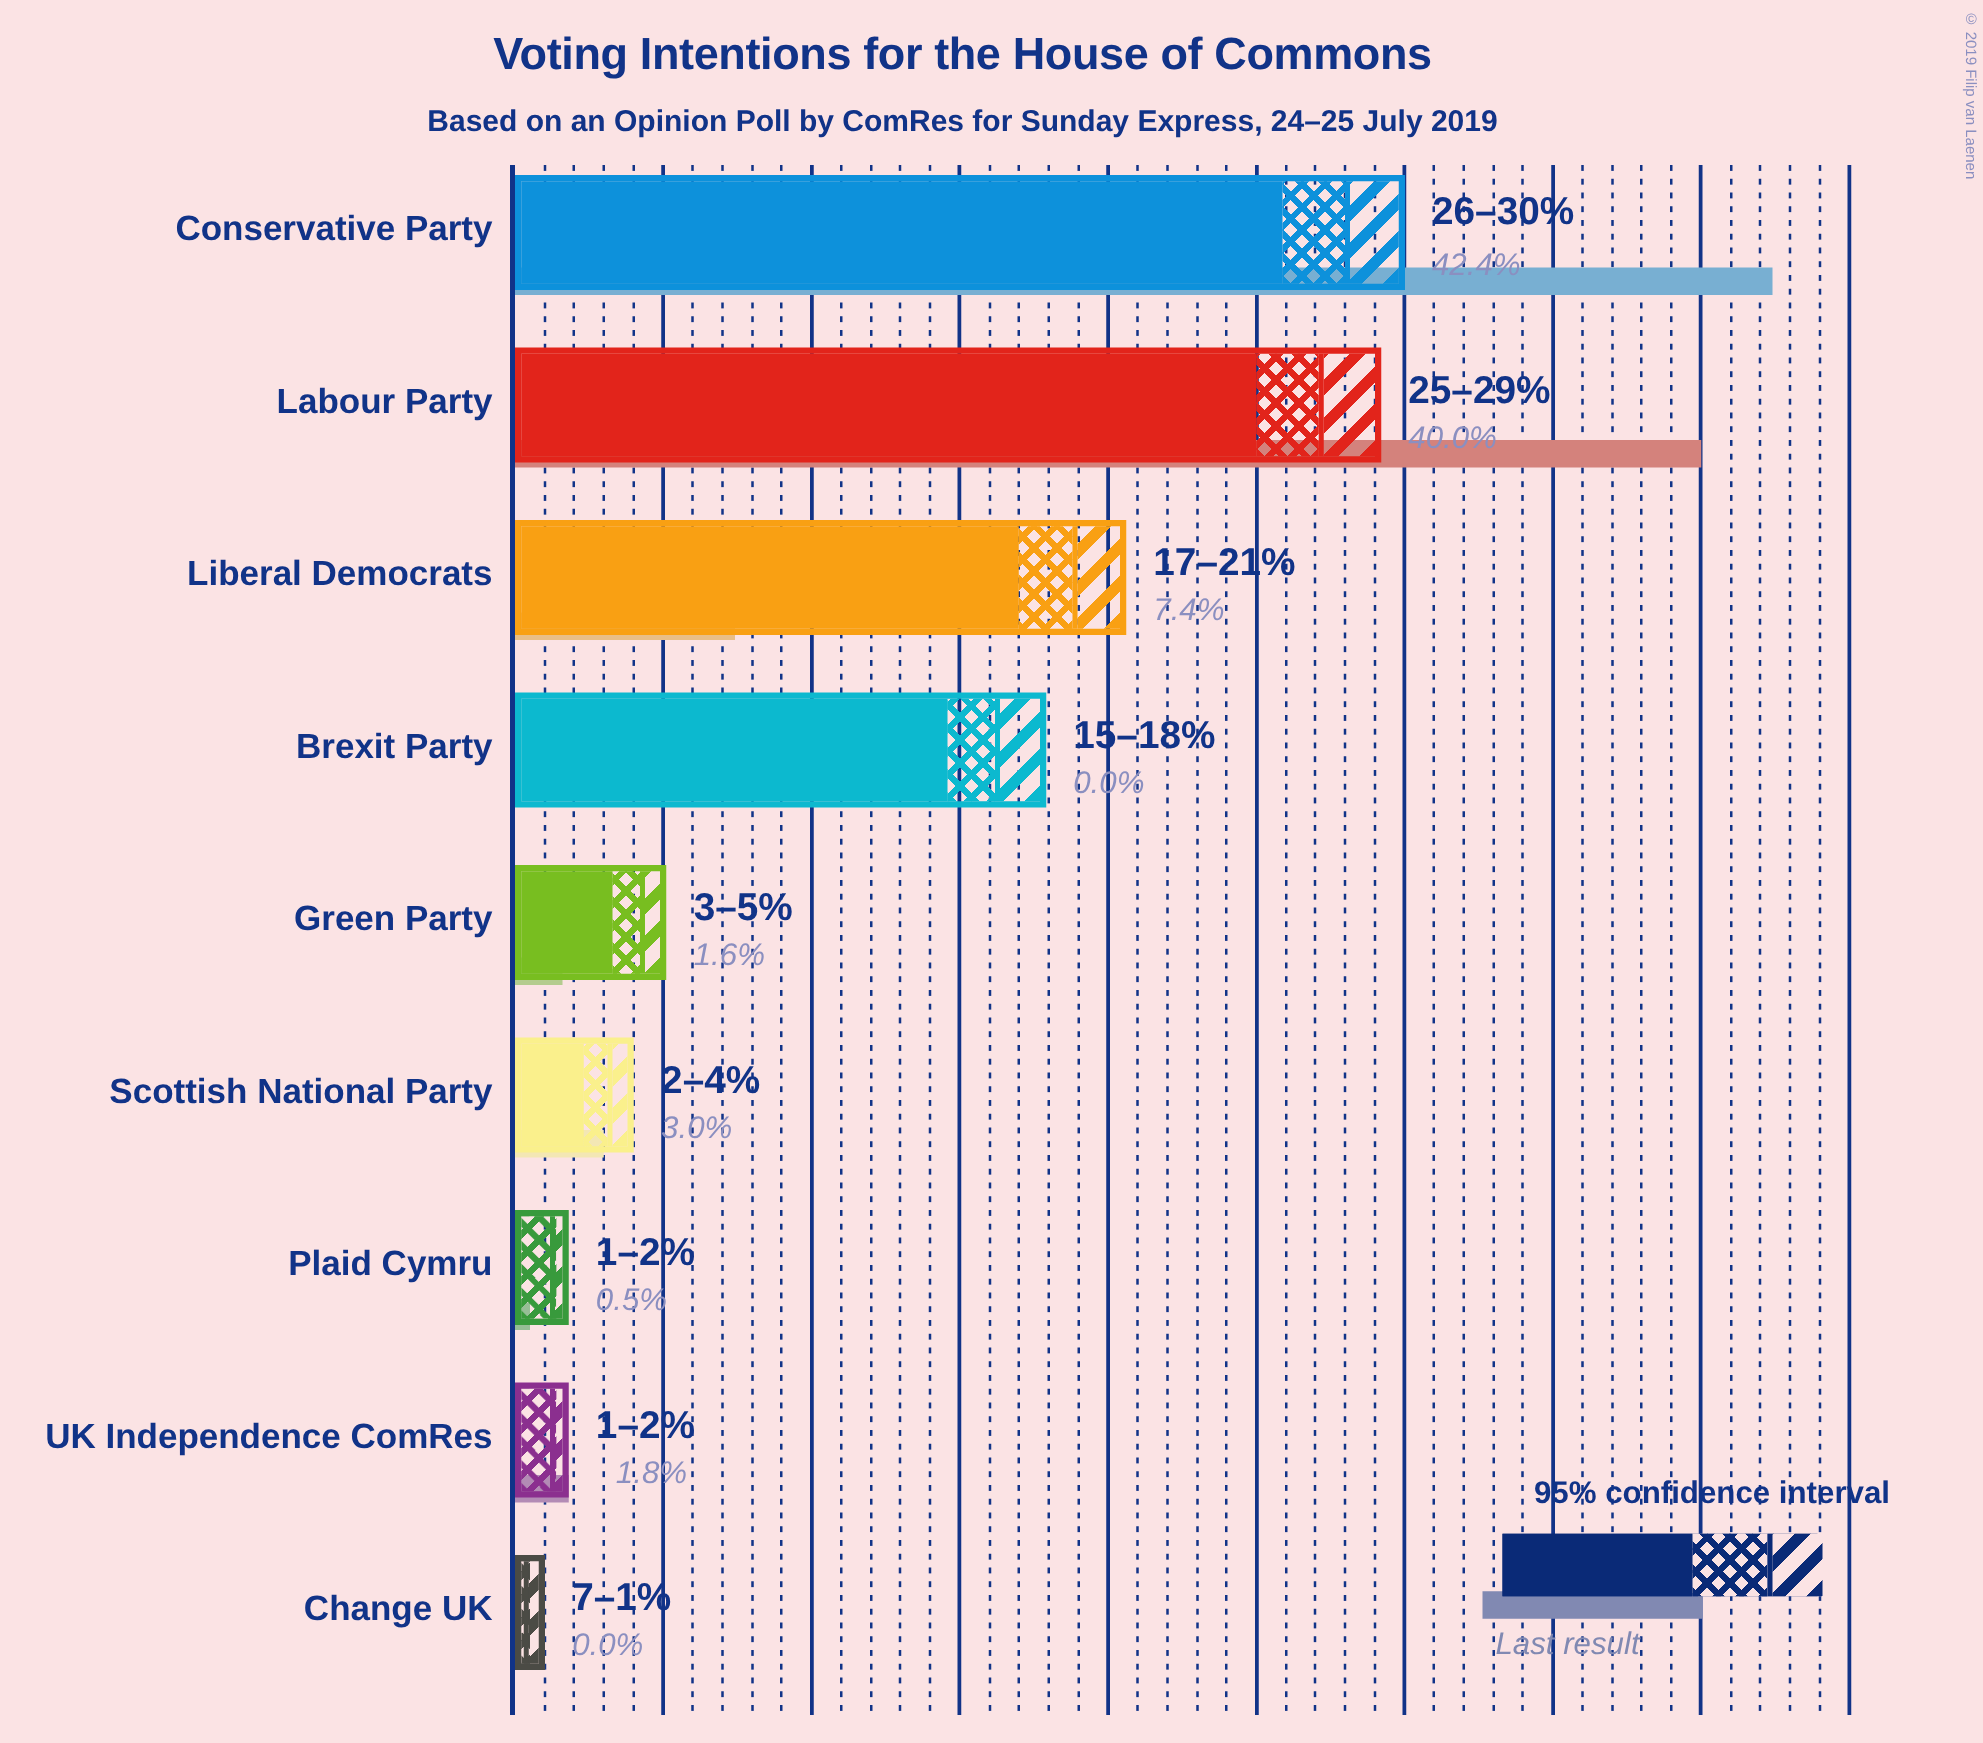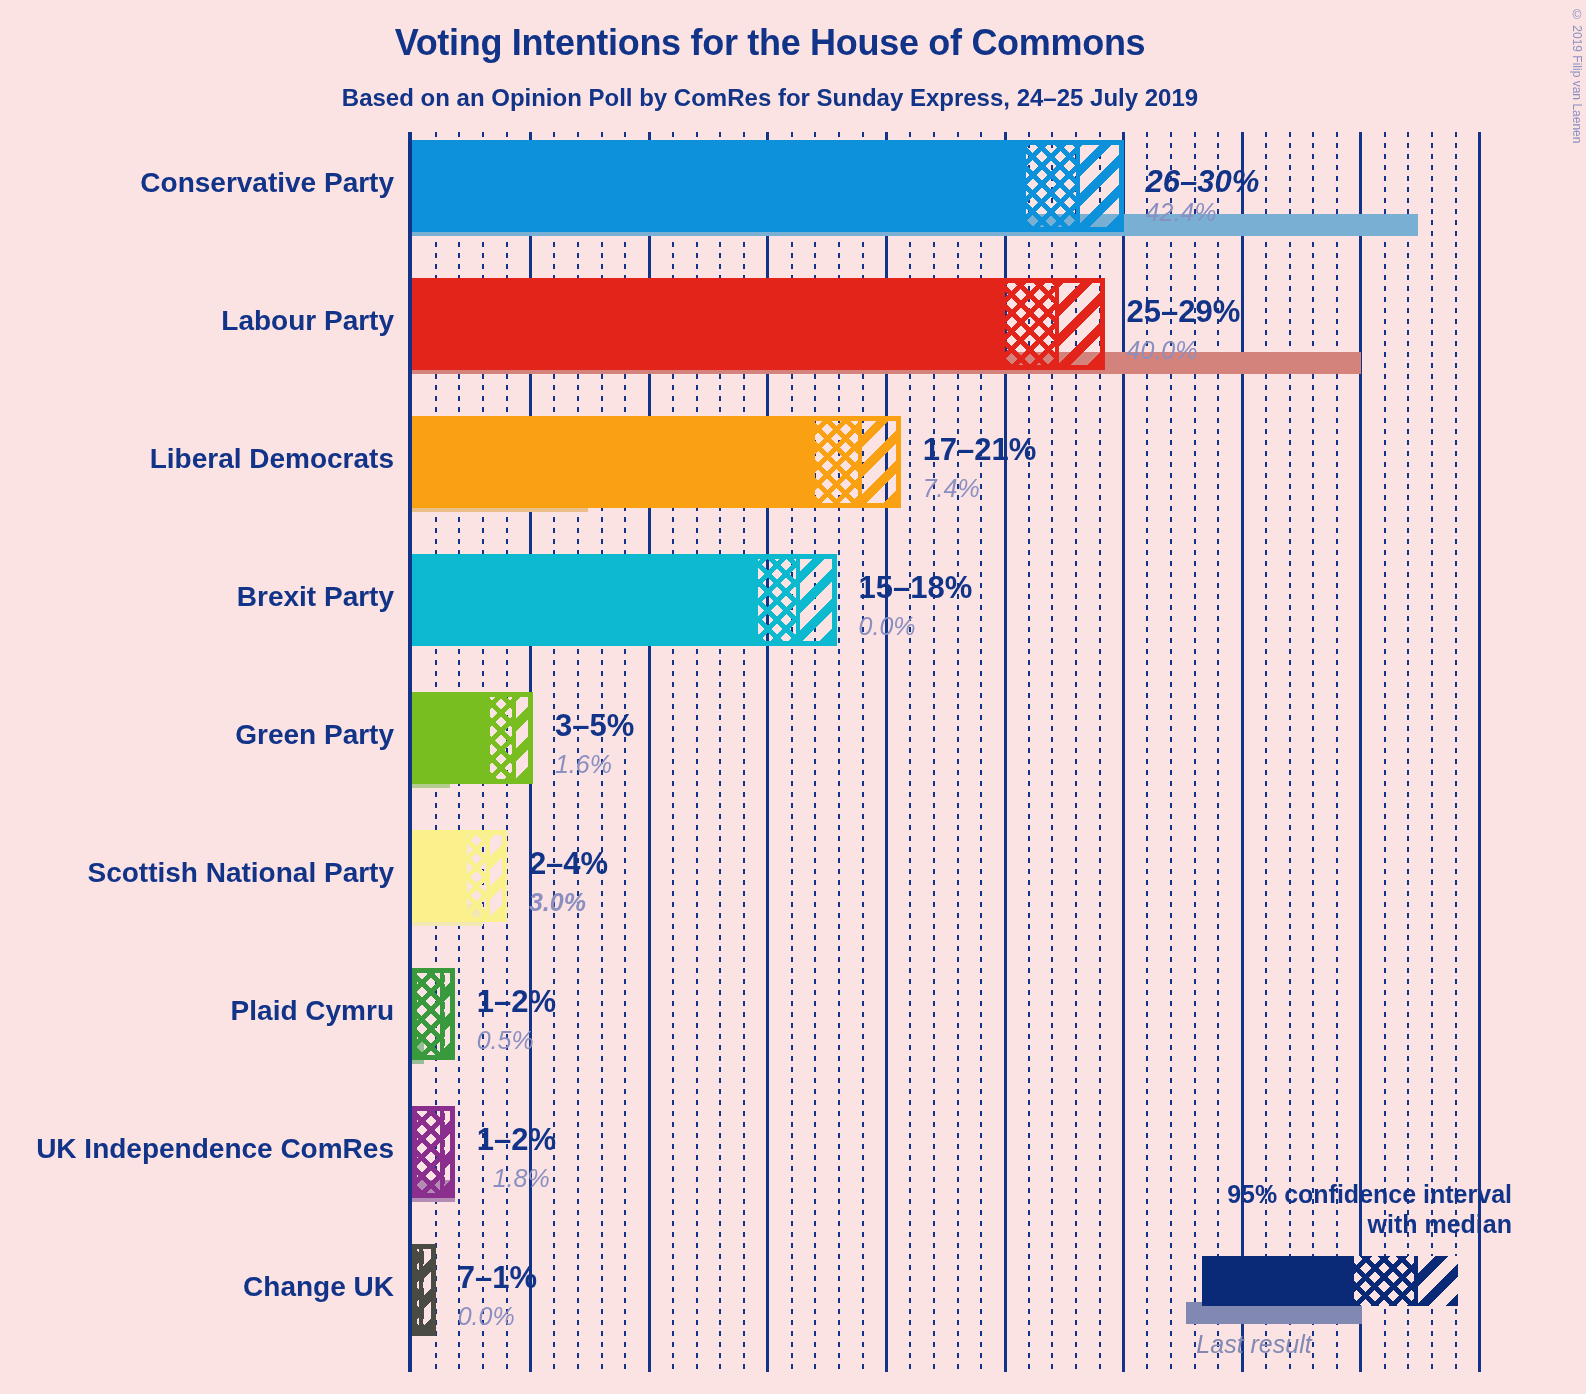--- a/index.html
+++ b/index.html
@@ -153,21 +153,21 @@
       </div>
     <div id="rows">
         <div class="row" style="top: 8px; height: 138px;">
           <div class="row-label" style="top: 27px;">Conservative Party</div>
           <div class="lastbar" style="top: 74px; width: 1005.73px; height: 22px; background: rgb(120, 175, 210);"></div>
           <div class="cibar" style="top: 0px; width: 711.6px; height: 92px; border: 5px solid rgb(13, 145, 219);">
             <div class="seg seg-solid" style="left: 0px; width: 609.348px; background: rgb(13, 145, 219);"></div>
             <div class="seg seg-cross" style="left: 609.348px; width: 49.812px; background-image: repeating-linear-gradient(45deg, rgb(13, 145, 219) 0px, rgb(13, 145, 219) 5px, rgba(0, 0, 0, 0) 5px, rgba(0, 0, 0, 0) 13px), repeating-linear-gradient(-45deg, rgb(13, 145, 219) 0px, rgb(13, 145, 219) 5px, rgba(0, 0, 0, 0) 5px, rgba(0, 0, 0, 0) 13px);"></div>
             <div class="seg seg-diag" style="left: 659.16px; right: 0px; background-image: repeating-linear-gradient(-45deg, rgb(13, 145, 219) 0px, rgb(13, 145, 219) 9px, rgba(0, 0, 0, 0) 9px, rgba(0, 0, 0, 0) 21px); border-left: 4px solid rgb(13, 145, 219);"></div>
           </div>
-          <div class="ci-text" style="left: 733.6px; top: 24px; font-style: italic;">26–30%</div>
+          <div class="ci-text" style="left: 733.6px; top: 11px;">26–30%</div>
           <div class="last-text" style="left: 733.6px; top: 58px;">42.4%</div>
         </div>
         <div class="row" style="top: 146px; height: 138px;">
           <div class="row-label" style="top: 27px;">Labour Party</div>
           <div class="lastbar" style="top: 74px; width: 948.8px; height: 22px; background: rgb(212, 130, 124);"></div>
           <div class="cibar" style="top: 0px; width: 692.624px; height: 92px; border: 5px solid rgb(226, 36, 27);">
             <div class="seg seg-solid" style="left: 0px; width: 588px; background: rgb(226, 36, 27);"></div>
             <div class="seg seg-cross" style="left: 588px; width: 49.812px; background-image: repeating-linear-gradient(45deg, rgb(226, 36, 27) 0px, rgb(226, 36, 27) 5px, rgba(0, 0, 0, 0) 5px, rgba(0, 0, 0, 0) 13px), repeating-linear-gradient(-45deg, rgb(226, 36, 27) 0px, rgb(226, 36, 27) 5px, rgba(0, 0, 0, 0) 5px, rgba(0, 0, 0, 0) 13px);"></div>
             <div class="seg seg-diag" style="left: 637.812px; right: 0px; background-image: repeating-linear-gradient(-45deg, rgb(226, 36, 27) 0px, rgb(226, 36, 27) 9px, rgba(0, 0, 0, 0) 9px, rgba(0, 0, 0, 0) 21px); border-left: 4px solid rgb(226, 36, 27);"></div>
           </div>
@@ -208,21 +208,21 @@
         </div>
         <div class="row" style="top: 698px; height: 138px;">
           <div class="row-label" style="top: 27px;">Scottish National Party</div>
           <div class="lastbar" style="top: 74px; width: 71.16px; height: 22px; background: rgb(243, 231, 180);"></div>
           <div class="cibar" style="top: 0px; width: 94.88px; height: 92px; border: 5px solid rgb(250, 240, 140);">
             <div class="seg seg-solid" style="left: 0px; width: 49.556px; background: rgb(250, 240, 140);"></div>
             <div class="seg seg-cross" style="left: 49.556px; width: 18.976px; background-image: repeating-linear-gradient(45deg, rgb(250, 240, 140) 0px, rgb(250, 240, 140) 5px, rgba(0, 0, 0, 0) 5px, rgba(0, 0, 0, 0) 13px), repeating-linear-gradient(-45deg, rgb(250, 240, 140) 0px, rgb(250, 240, 140) 5px, rgba(0, 0, 0, 0) 5px, rgba(0, 0, 0, 0) 13px);"></div>
             <div class="seg seg-diag" style="left: 68.532px; right: 0px; background-image: repeating-linear-gradient(-45deg, rgb(250, 240, 140) 0px, rgb(250, 240, 140) 9px, rgba(0, 0, 0, 0) 9px, rgba(0, 0, 0, 0) 21px); border-left: 4px solid rgb(250, 240, 140);"></div>
           </div>
           <div class="ci-text" style="left: 116.88px; top: 16px;">2–4%</div>
-          <div class="last-text" style="left: 116.88px; top: 58px; font-weight: bold;">3.0%</div>
+          <div class="last-text" style="left: 116.88px; top: 58px;">3.0%</div>
         </div>
         <div class="row" style="top: 836px; height: 138px;">
           <div class="row-label" style="top: 27px;">Plaid Cymru</div>
           <div class="lastbar" style="top: 74px; width: 11.86px; height: 22px; background: rgb(150, 190, 150);"></div>
           <div class="cibar" style="top: 0px; width: 42.696px; height: 92px; border: 5px solid rgb(56, 154, 60);">
             <div class="seg seg-solid" style="left: 0px; width: 0px; background: rgb(56, 154, 60);"></div>
             <div class="seg seg-cross" style="left: 0px; width: 28.464px; background-image: repeating-linear-gradient(45deg, rgb(56, 154, 60) 0px, rgb(56, 154, 60) 5px, rgba(0, 0, 0, 0) 5px, rgba(0, 0, 0, 0) 13px), repeating-linear-gradient(-45deg, rgb(56, 154, 60) 0px, rgb(56, 154, 60) 5px, rgba(0, 0, 0, 0) 5px, rgba(0, 0, 0, 0) 13px);"></div>
             <div class="seg seg-diag" style="left: 23.464px; right: 0px; background-image: repeating-linear-gradient(-45deg, rgb(56, 154, 60) 0px, rgb(56, 154, 60) 9px, rgba(0, 0, 0, 0) 9px, rgba(0, 0, 0, 0) 21px); border-left: 4px solid rgb(56, 154, 60);"></div>
           </div>
           <div class="ci-text" style="left: 64.696px; top: 16px;">1–2%</div>
@@ -248,21 +248,20 @@
           </div>
           <div class="ci-text" style="left: 45.72px; top: 16px;">7–1%</div>
           <div class="last-text" style="left: 45.72px; top: 58px;">0.0%</div>
         </div>
       </div>
   </div>
 
   <div class="legend">
     <div class="legend-title">
       <div>95% confidence interval</div>
-      <div>with median</div>
     </div>
     <div class="legend-swatch-wrap">
       <div class="legend-last"></div>
       <div class="legend-ci" id="legend-ci">
           <div class="seg" style="left: 0px; width: 152px; background: rgb(10, 42, 119);"></div>
           <div class="seg" style="left: 152px; width: 60px; background: repeating-linear-gradient(45deg, rgb(10, 42, 119) 0px, rgb(10, 42, 119) 5px, rgba(0, 0, 0, 0) 5px, rgba(0, 0, 0, 0) 13px), repeating-linear-gradient(-45deg, rgb(10, 42, 119) 0px, rgb(10, 42, 119) 5px, rgba(0, 0, 0, 0) 5px, rgba(0, 0, 0, 0) 13px) rgb(251, 227, 228);"></div>
           <div class="seg" style="left: 212px; width: 40px; background: repeating-linear-gradient(-45deg, rgb(10, 42, 119) 0px, rgb(10, 42, 119) 9px, rgba(0, 0, 0, 0) 9px, rgba(0, 0, 0, 0) 21px) rgb(251, 227, 228); border-left: 4px solid rgb(10, 42, 119);"></div>
         </div>
     </div>
     <div class="legend-caption">Last result</div>

